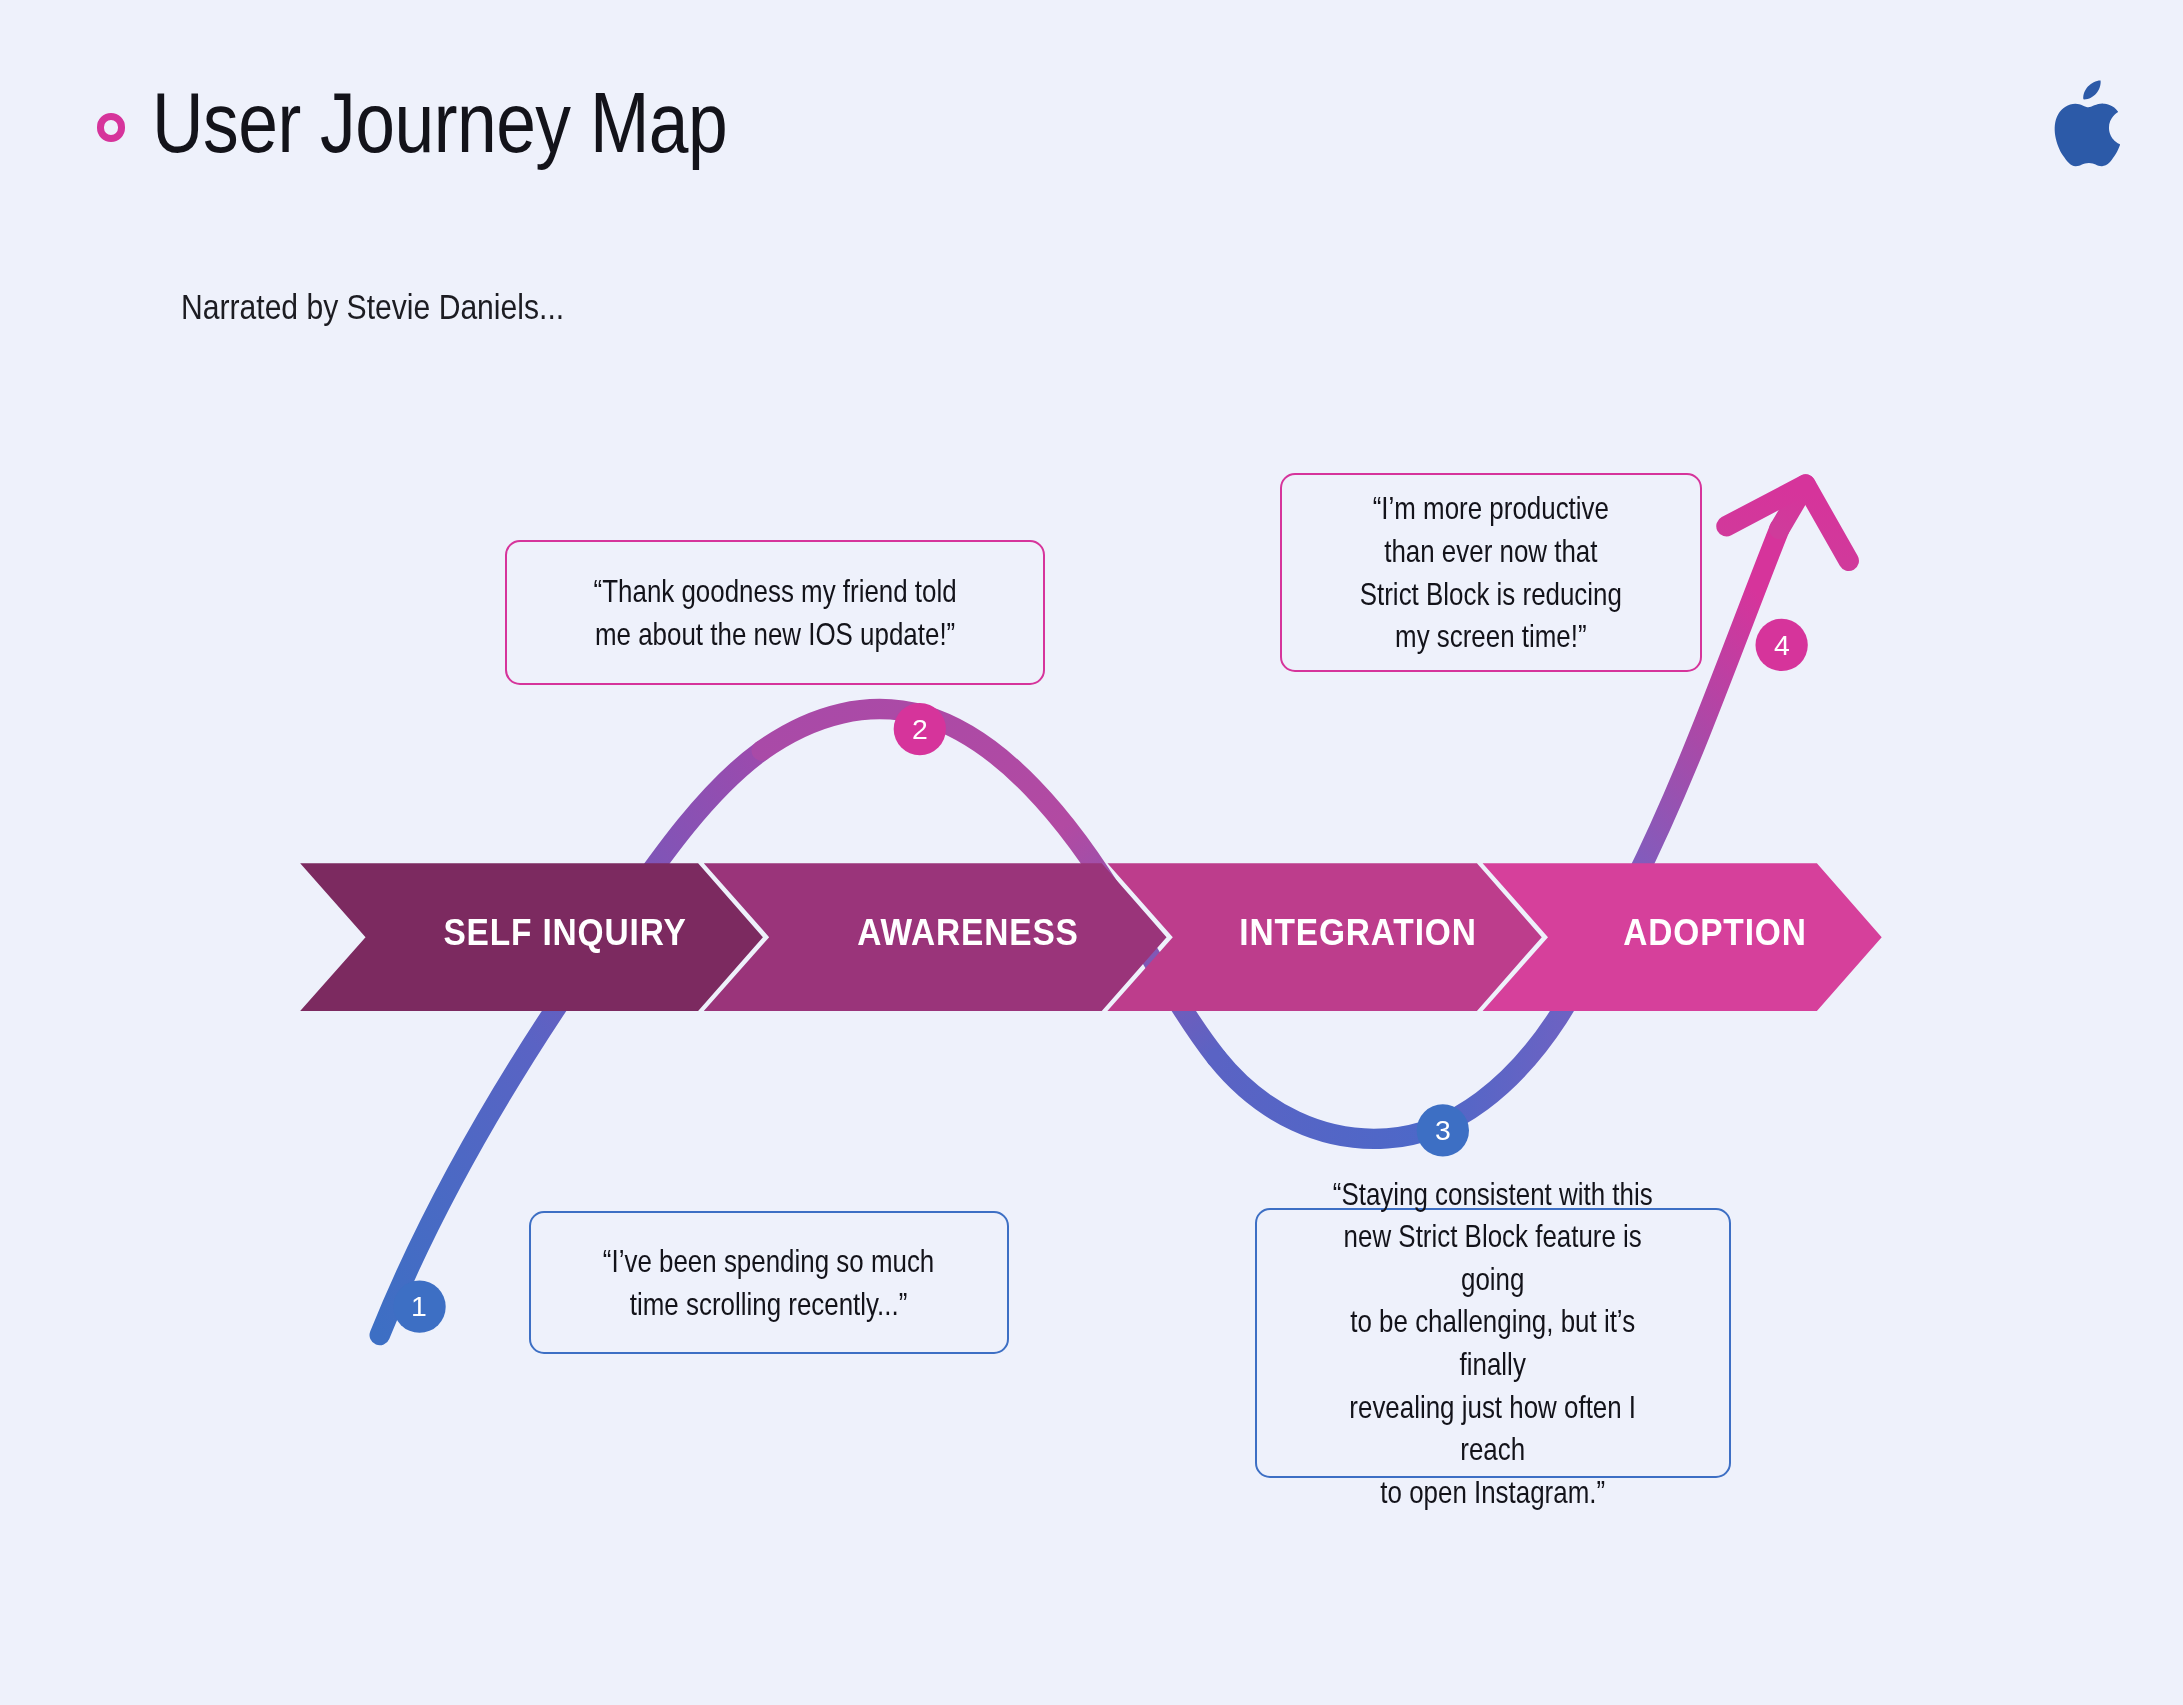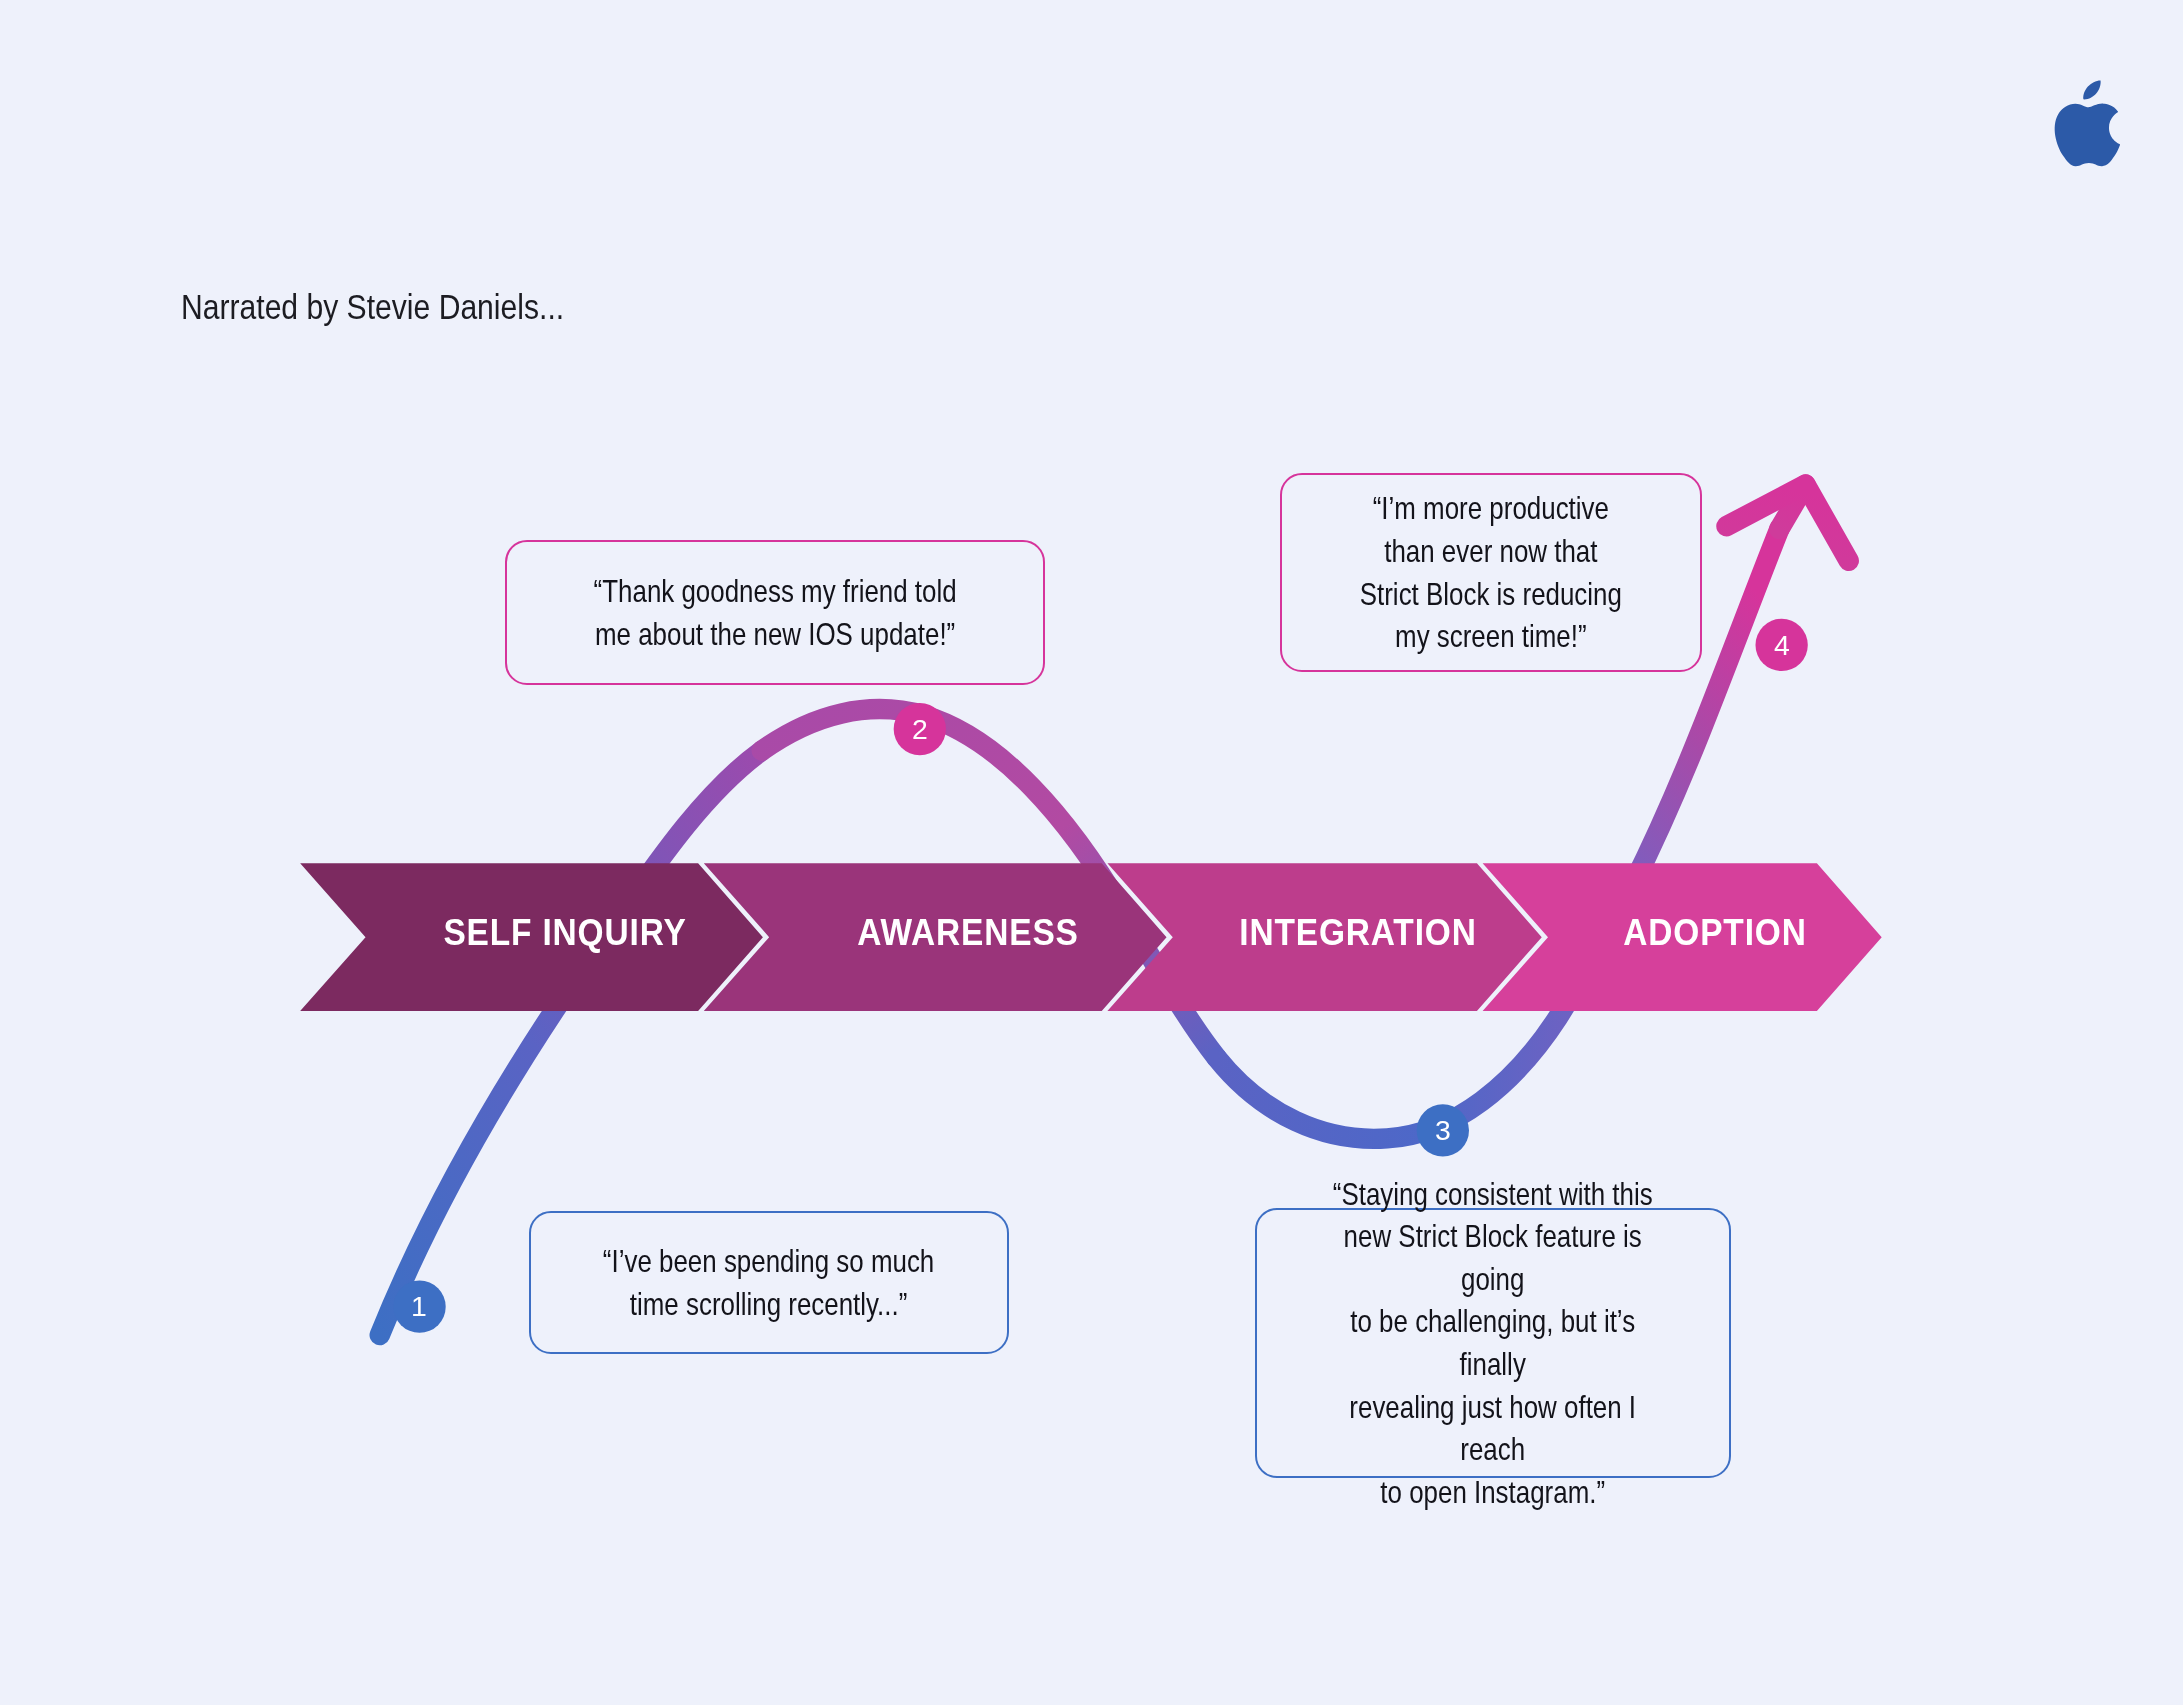--- a/index.html
+++ b/index.html
@@ -44,35 +44,39 @@
     position:absolute;top:908px;height:49px;
     display:flex;align-items:center;justify-content:center;
     color:#ffffff;font-weight:700;font-size:36px;
     letter-spacing:0.9px;white-space:nowrap;
     transform:scaleX(.93);
   }
 
   
   .callout{
     position:absolute;box-sizing:border-box;
-    border-radius:22px;background:#eef1fb;
+    border-radius:15px;background:#eef1fb;
     display:flex;align-items:center;justify-content:center;
     text-align:center;color:#13131a;
     font-size:32px;line-height:1.33;
     padding:15px 19.3px;
   }
   .callout span{display:block;transform:scaleX(.9);}
   .callout.pink{border:2.8px solid #d6349b;}
   .callout.blue{border:2.8px solid #3d6fc4;}
 </style>
 </head>
 <body>
 
 <div class="stage">
 
+  <div id="header-title-row">
+    <div id="title-ring"></div>
+    <div id="page-title">User Journey Map</div>
+  </div>
 
   <div id="page-subtitle">Narrated by Stevie Daniels...</div>
 
   <svg id="apple-logo" viewBox="0 0 100 120" xmlns="http://www.w3.org/2000/svg">
     <path d="M63.5 0.5c0.7 6.2-1.8 12.3-5.6 16.7-3.9 4.5-10.2 8-16.4 7.5-0.8-6 2.2-12.3 5.8-16.3C51.3 3.7 58.1 0.4 63.5 0.5Z" fill="#2c5aa8"></path>
     <path d="M85.6 41.2c-0.6 0.4-11.5 6.7-11.4 19.9 0.2 15.8 14 21 14.2 21.1-0.1 0.5-2.2 7.6-7.2 14.9-4.3 6.4-8.9 12.8-15.8 12.9-6.8 0.2-9-4.1-16.8-4.1-7.8 0-10.2 4-16.7 4.2-6.7 0.3-11.8-6.9-16.2-13.3C6.9 83.8 0 59.9 9.4 43.7c4.6-8 12.9-13.1 21.9-13.3 6.5-0.1 12.7 4.5 16.7 4.5 4 0 11.5-5.5 19.4-4.7 3.3 0.1 12.6 1.4 18.5 10.2-0.5 0.3-0.2 0.5-0.3 0.8Z" fill="#2c5aa8"></path>
   </svg>
 
   <svg id="journey-canvas" viewBox="0 0 3840 3000" xmlns="http://www.w3.org/2000/svg">
     <defs>

